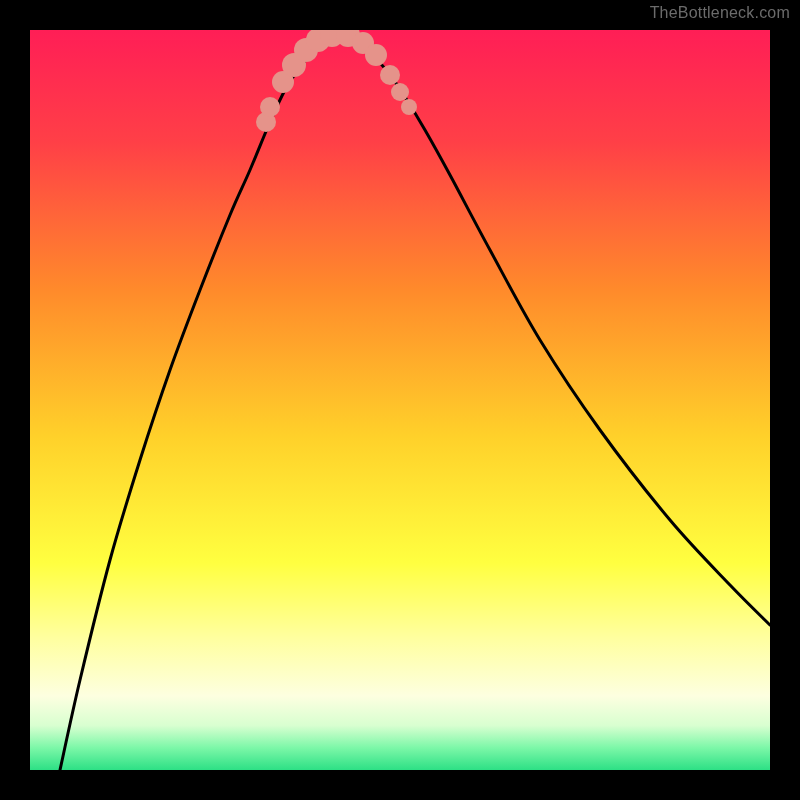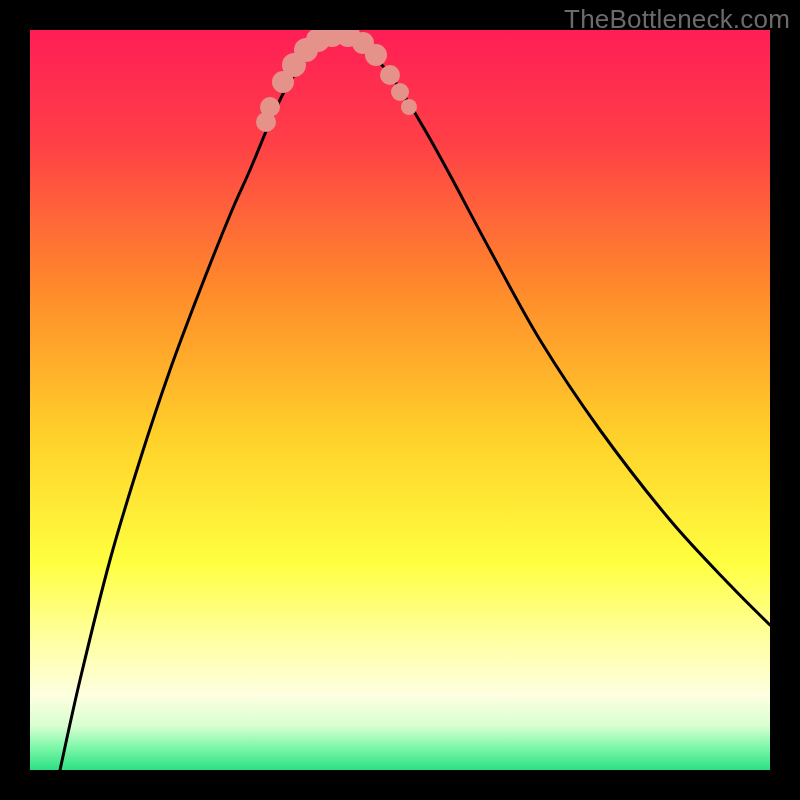--- a/index.html
+++ b/index.html
@@ -16,21 +16,21 @@
     top: 30px;
     width: 740px;
     height: 740px;
     overflow: hidden;
   }
   .attribution {
     position: absolute;
     top: 4px;
     right: 10px;
     font-family: Arial, Helvetica, sans-serif;
-    font-size: 26px;
+    font-size: 16px;
     font-weight: 500;
     color: #6b6b6b;
     letter-spacing: 0.2px;
   }
 </style>
 </head>
 <body>
 
 <div class="attribution">TheBottleneck.com</div>
 

